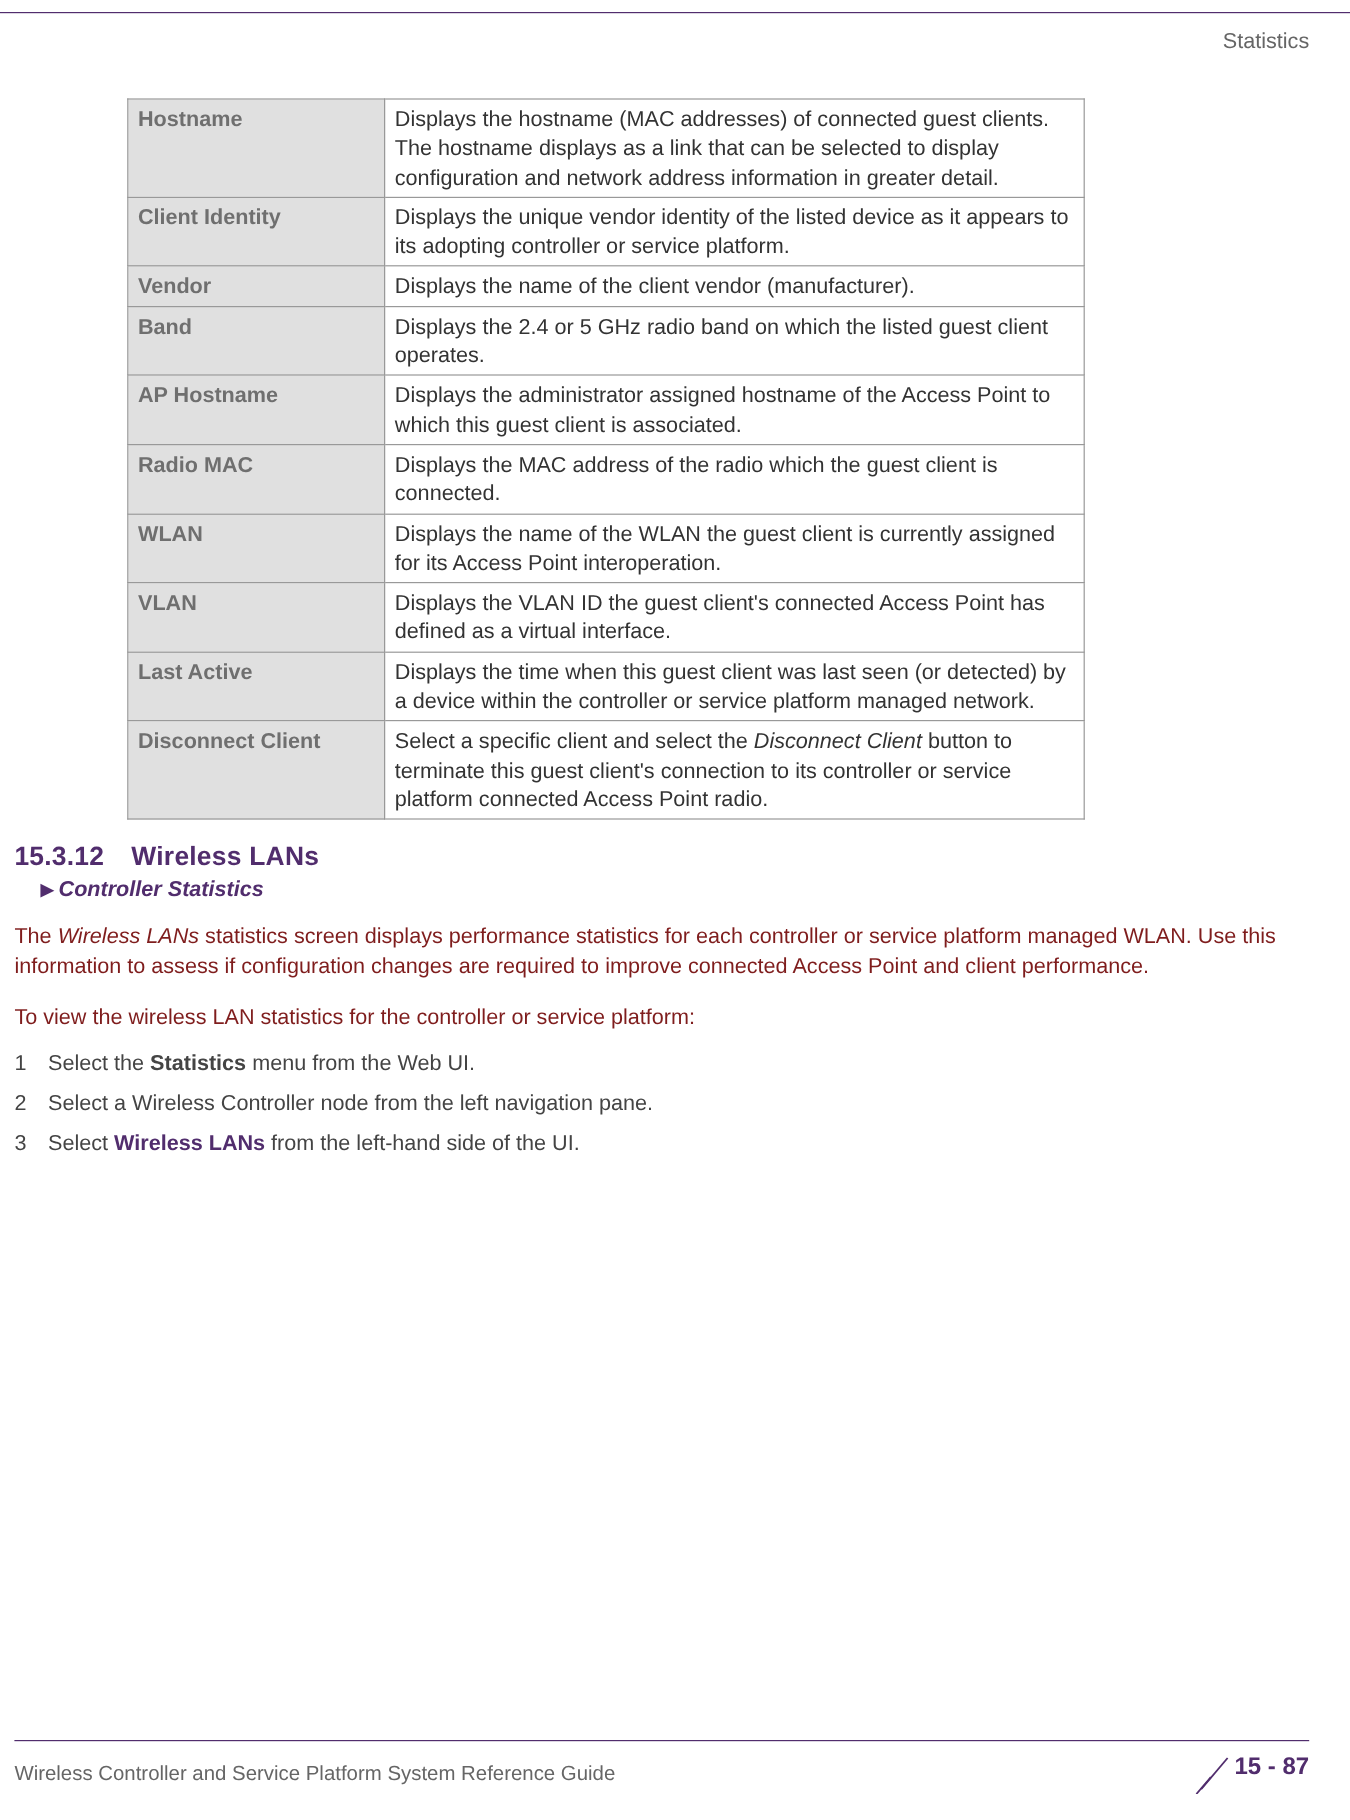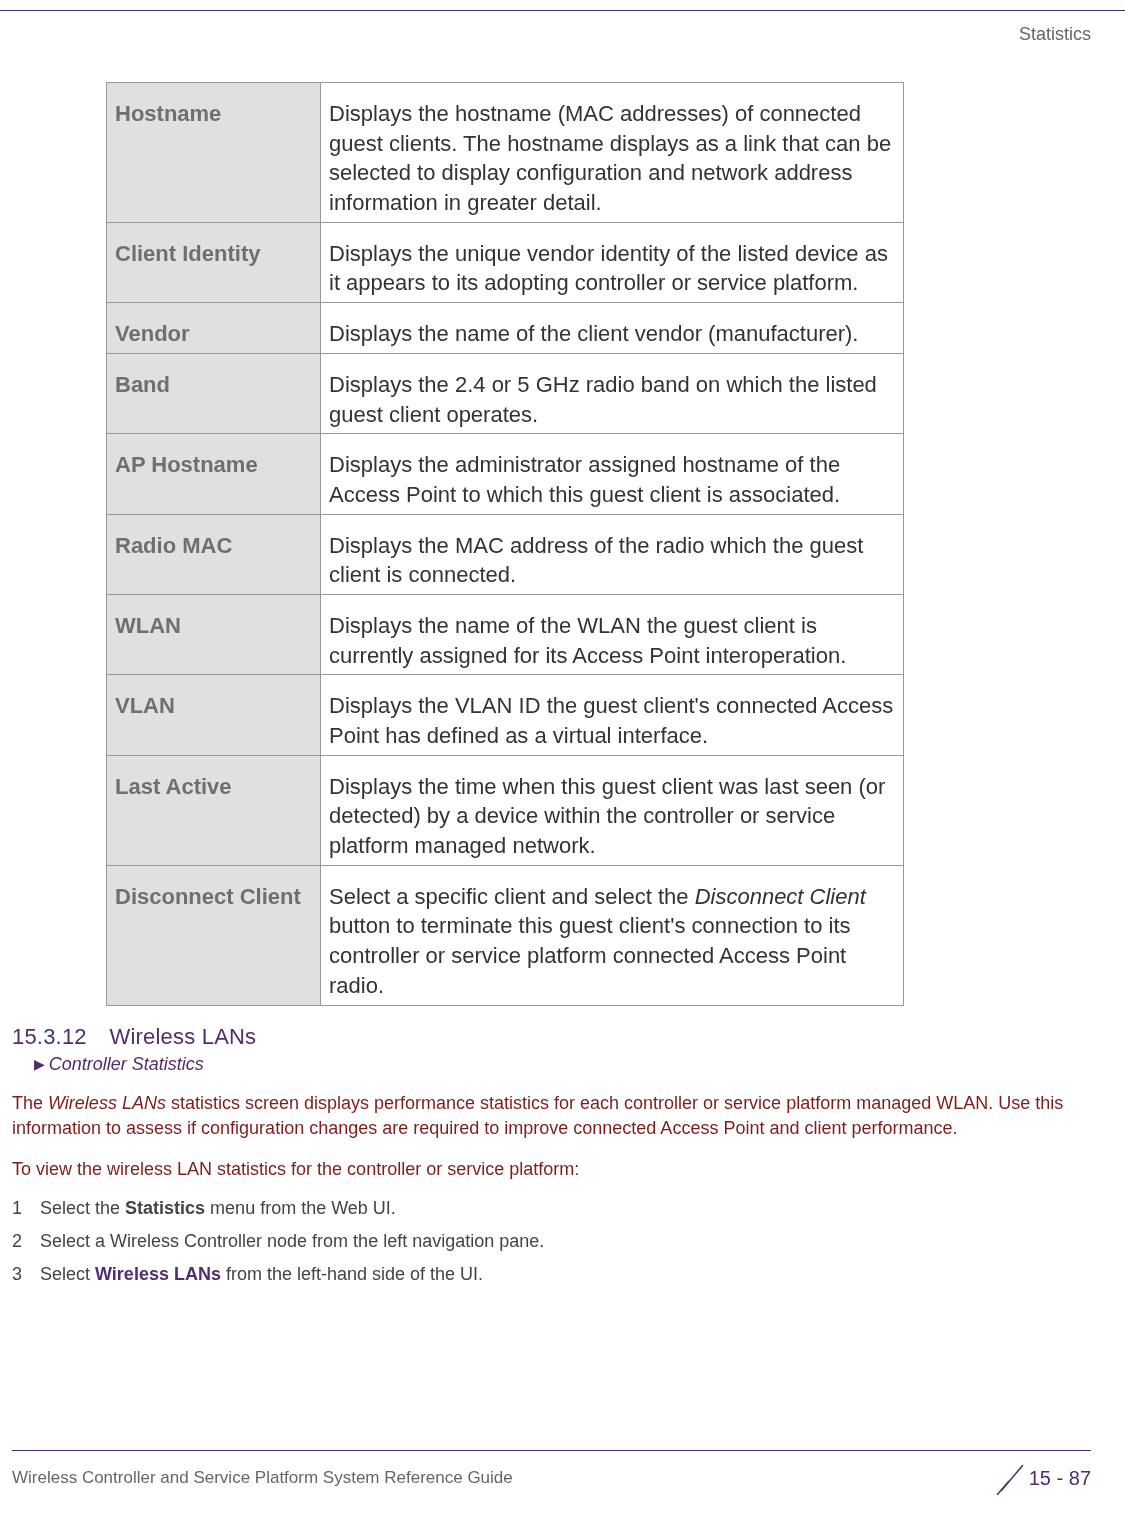--- a/index.html
+++ b/index.html
@@ -31,48 +31,49 @@
     right: 12px;
   }
   table.defs {
     width: 798px;
     margin-left: 94px;
     border-collapse: collapse;
     border: 1px solid #999;
   }
   table.defs td {
     border: 1px solid #999;
-    padding: 16px 8px 4px 8px;
+    padding: 4px 8px 4px 8px;
     vertical-align: top;
-    font-size: 22px;
+    font-size: 18px;
     line-height: 1.35;
     color: #333;
   }
   table.defs td.key {
     width: 214px;
     background: #e0e0e0;
     color: #6f6f6f;
     font-weight: 700;
   }
   .section-head {
     margin-top: 18px;
     margin-left: 0;
   }
   .section-num-title {
     color: #512d6d;
-    font-weight: 400;
+    font-weight: 700;
     font-size: 22px;
     letter-spacing: 0.2px;
   }
   .breadcrumb {
     margin-top: 4px;
     margin-left: 22px;
     color: #512d6d;
     font-style: italic;
     font-size: 18px;
+    font-weight: bold;
   }
   .arrow {
     font-style: normal;
     margin-right: 4px;
     font-size: 14px;
     vertical-align: 1px;
   }
   .bodypara {
     margin-top: 16px;
     font-size: 18px;
@@ -114,23 +115,24 @@
   }
   .footrow {
     display: flex;
     justify-content: space-between;
     align-items: center;
     color: #666;
     font-size: 17px;
   }
   .pagemark {
     display: flex;
-    align-items: center;
+    align-items: flex-start;
     color: #512d6d;
     font-size: 20px;
+    font-weight: bold;
   }
   .slash-svg { width: 34px; height: 34px; }
 </style>
 </head>
 <body>
 
 <div class="topline"></div>
 <div class="running-head">Statistics</div>
 
 <div class="content">

